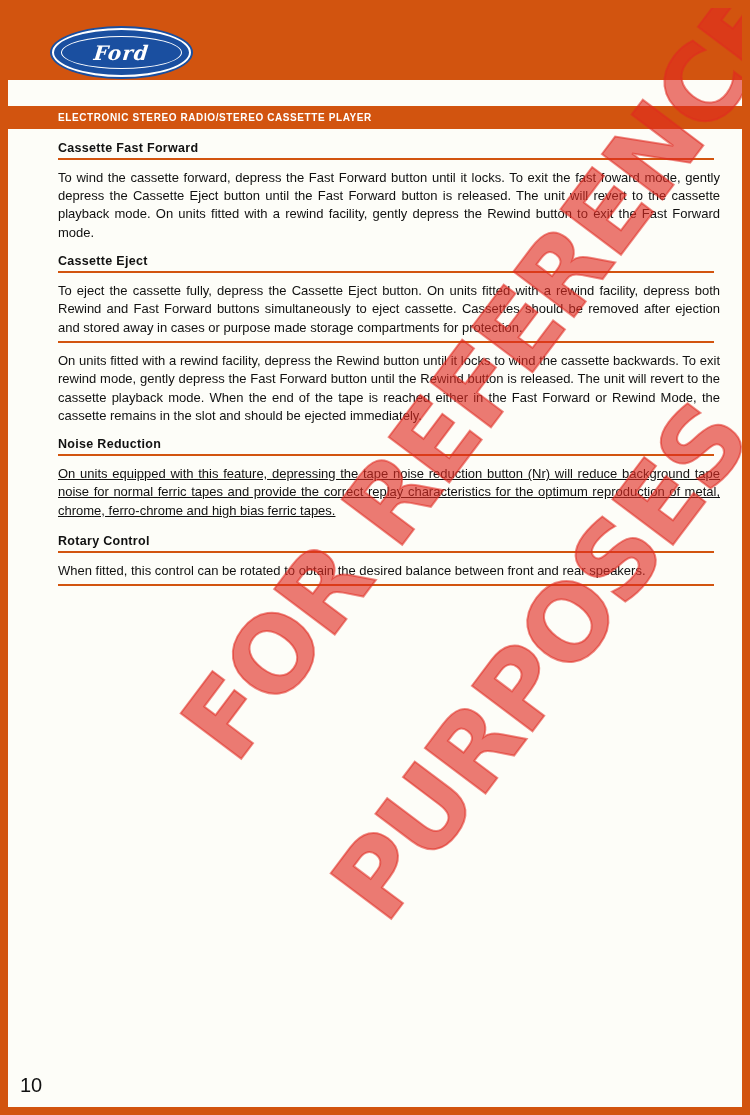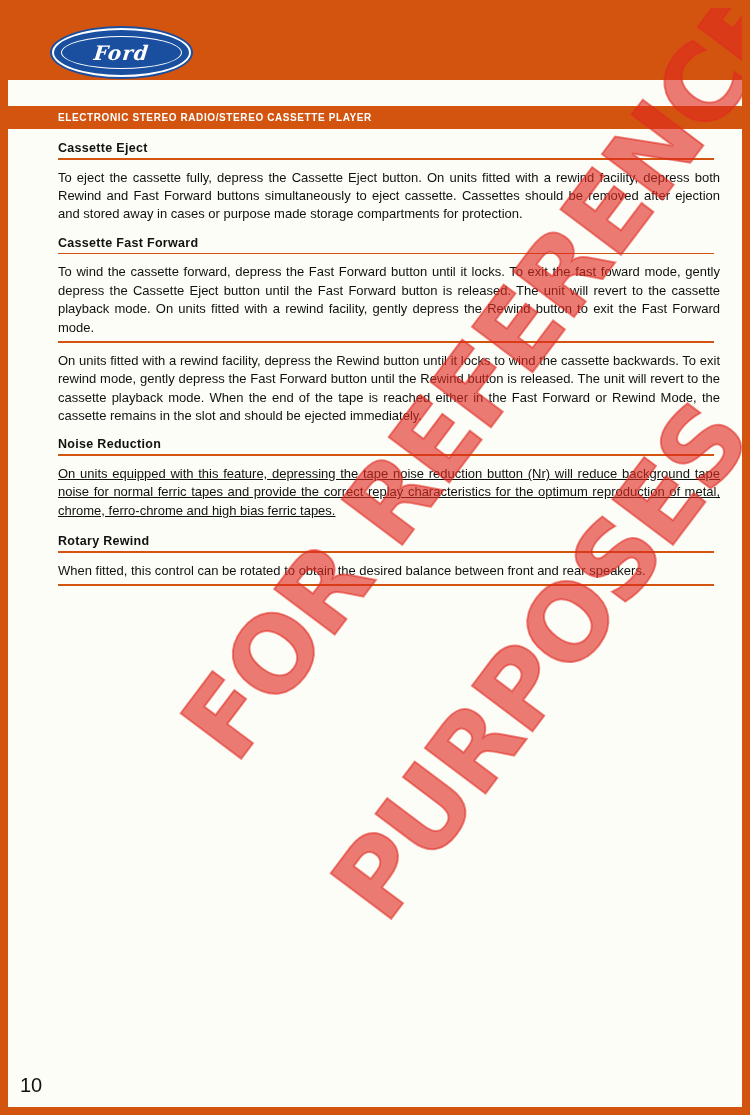--- a/index.html
+++ b/index.html
@@ -179,45 +179,45 @@
 
     <div class="content">
 
       <div class="bar-spacer-top"></div>
 
       <div class="section-bar">
         <span class="inner-pad">ELECTRONIC STEREO RADIO/STEREO CASSETTE PLAYER</span>
       </div>
 
       <div class="block">
+        <div class="subhead">Cassette Fast Forward</div>
+        <div class="rule"></div>
+        <p class="body">To wind the cassette forward, depress the Fast Forward button until it locks. To exit the fast foward mode, gently depress the Cassette Eject button until the Fast Forward button is released. The unit will revert to the cassette playback mode. On units fitted with a rewind facility, gently depress the Rewind button to exit the Fast Forward mode.</p>
+      </div>
+
+      <div class="block">
         <div class="subhead">Cassette Eject</div>
         <div class="rule"></div>
         <p class="body">To eject the cassette fully, depress the Cassette Eject button. On units fitted with a rewind facility, depress both Rewind and Fast Forward buttons simultaneously to eject cassette. Cassettes should be removed after ejection and stored away in cases or purpose made storage compartments for protection.</p>
       </div>
 
       <div class="block">
-        <div class="subhead">Cassette Fast Forward</div>
-        <div class="rule"></div>
-        <p class="body">To wind the cassette forward, depress the Fast Forward button until it locks. To exit the fast foward mode, gently depress the Cassette Eject button until the Fast Forward button is released. The unit will revert to the cassette playback mode. On units fitted with a rewind facility, gently depress the Rewind button to exit the Fast Forward mode.</p>
-      </div>
-
-      <div class="block">
         <div class="rule"></div>
         <p class="body">On units fitted with a rewind facility, depress the Rewind button until it locks to wind the cassette backwards. To exit rewind mode, gently depress the Fast Forward button until the Rewind button is released. The unit will revert to the cassette playback mode. When the end of the tape is reached either in the Fast Forward or Rewind Mode, the cassette remains in the slot and should be ejected immediately.</p>
       </div>
 
       <div class="block">
         <div class="subhead">Noise Reduction</div>
         <div class="rule"></div>
         <p class="body last">On units equipped with this feature, depressing the tape noise reduction button (Nr) will reduce background tape noise for normal ferric tapes and provide the correct replay characteristics for the optimum reproduction of metal, chrome, ferro-chrome and high bias ferric tapes.</p>
       </div>
 
 
       <div class="block">
-        <div class="subhead">Rotary Rewind</div>
+        <div class="subhead">Rotary Control</div>
         <div class="rule"></div>
         <p class="body">When fitted, this control can be rotated to obtain the desired balance between front and rear speakers.</p>
       </div>
 
       <div class="block">
         <div class="rule"></div>
       </div>
 
     </div>
 

